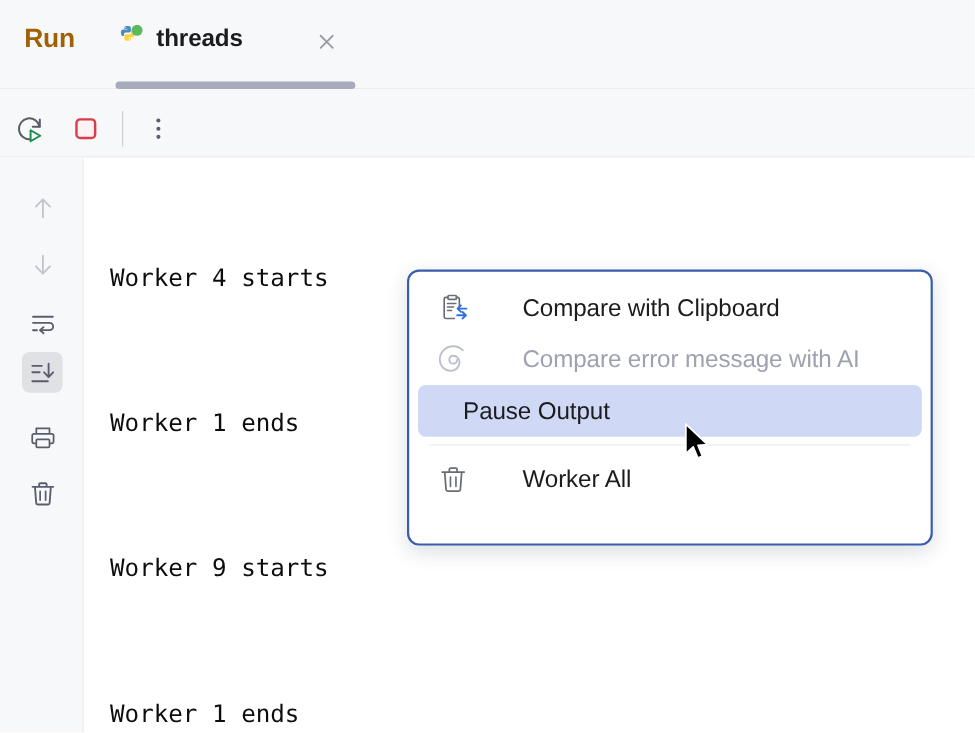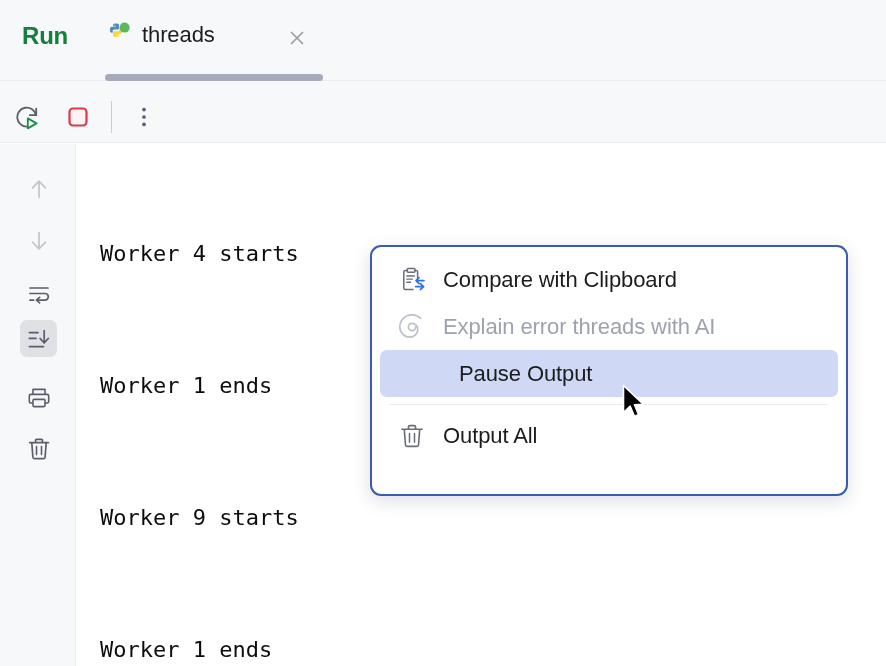--- a/index.html
+++ b/index.html
@@ -25,35 +25,36 @@
     left: 0; top: 0;
     width: 886px; height: 81px;
     background: #f7f8fa;
     border-bottom: 1px solid #ebecf0;
   }
   .run-label {
     position: absolute;
     left: 22px; top: 22px;
     font-size: 24px;
     font-weight: bold;
-    color: #15803d;
+    color: #a16207;
     letter-spacing: -0.2px;
   }
   .tab {
     position: absolute;
     left: 105px; top: 0;
     width: 218px; height: 81px;
     cursor: default;
   }
   .tab-inner {
     position: absolute;
     left: 0; top: 22px;
     display: flex;
     align-items: flex-start;
     gap: 11px;
+    font-weight: bold;
   }
   .py-icon {
     position: relative;
     width: 26px; height: 26px;
     flex: 0 0 auto;
   }
   .tab-title {
     font-size: 22px;
     color: #1b1c1e;
     letter-spacing: -0.1px;
@@ -158,38 +159,39 @@
     padding: 9px 8px;
   }
   .mi {
     position: relative;
     display: flex;
     align-items: center;
     height: 47px;
     border-radius: 7px;
     padding-left: 18px;
     cursor: default;
+    gap: 32px;
   }
   .mi .mi-icon {
     width: 28px; height: 28px;
     flex: 0 0 28px;
     display: flex;
     align-items: center;
     justify-content: center;
     margin-right: 17px;
   }
   .mi .mi-label {
     font-size: 22px;
     color: #1b1c1e;
     letter-spacing: -0.1px;
     white-space: nowrap;
   }
   .mi.disabled .mi-label { color: #9ea2b0; }
   .mi.highlighted { background: #cfd9f6; }
-  .mi.noicon .mi-label { margin-left: 61px; }
+  .mi.noicon .mi-label { margin-left: 23px; }
   .mi-sep {
     height: 1px;
     background: #e9eaee;
     margin: 7px 10px 7px 10px;
   }
 
   
   .cursor {
     position: absolute;
     left: 621px; top: 384px;
@@ -332,39 +334,39 @@
       </span>
       <span class="mi-label">Compare with Clipboard</span>
     </div>
 
     <div class="mi disabled">
       <span class="mi-icon">
         <svg width="28" height="28" viewBox="0 0 28 28">
           <path d="M17.6 14 a3.6 3.6 0 1 1-3.6-3.6 a5.8 5.8 0 0 1 5.8 5.8 a7.9 7.9 0 0 1-7.9 7.9 A10.1 10.1 0 0 1 1.8 14 A12.2 12.2 0 0 1 14 1.8 a12.2 12.2 0 0 1 8.7 3.6" fill="none" stroke="#bdc0cb" stroke-width="1.7" stroke-linecap="round"></path>
         </svg>
       </span>
-      <span class="mi-label">Explain error threads with AI</span>
+      <span class="mi-label">Compare error message with AI</span>
     </div>
 
     <div class="mi noicon highlighted">
       <span class="mi-label">Pause Output</span>
     </div>
 
     <div class="mi-sep"></div>
 
     <div class="mi">
       <span class="mi-icon">
         <svg width="28" height="28" viewBox="0 0 28 28">
           <path d="M4 7.2 H24" stroke="#6a6d78" stroke-width="1.6" stroke-linecap="round"></path>
           <path d="M10.5 7 V4.7 a1.1 1.1 0 0 1 1.1-1.1 h4.8 a1.1 1.1 0 0 1 1.1 1.1 V7" fill="none" stroke="#6a6d78" stroke-width="1.6"></path>
           <path d="M6.3 7.4 L7.5 23 a1.5 1.5 0 0 0 1.5 1.4 h10 a1.5 1.5 0 0 0 1.5-1.4 L21.7 7.4" fill="none" stroke="#6a6d78" stroke-width="1.6" stroke-linejoin="round"></path>
           <path d="M11.5 11.6 V20.2 M16.5 11.6 V20.2" stroke="#6a6d78" stroke-width="1.5" stroke-linecap="round"></path>
         </svg>
       </span>
-      <span class="mi-label">Output All</span>
+      <span class="mi-label">Worker All</span>
     </div>
 
   </div>
 
   <div class="cursor">
     <svg width="26" height="36" viewBox="0 0 26 36">
       <path d="M2.5 1.5 L2.5 28.5 L9.2 22.2 L13.4 32.4 L17.6 30.6 L13.5 20.8 L22.2 20.2 Z" fill="#000000" stroke="#ffffff" stroke-width="1.6" stroke-linejoin="round"></path>
     </svg>
   </div>
 

